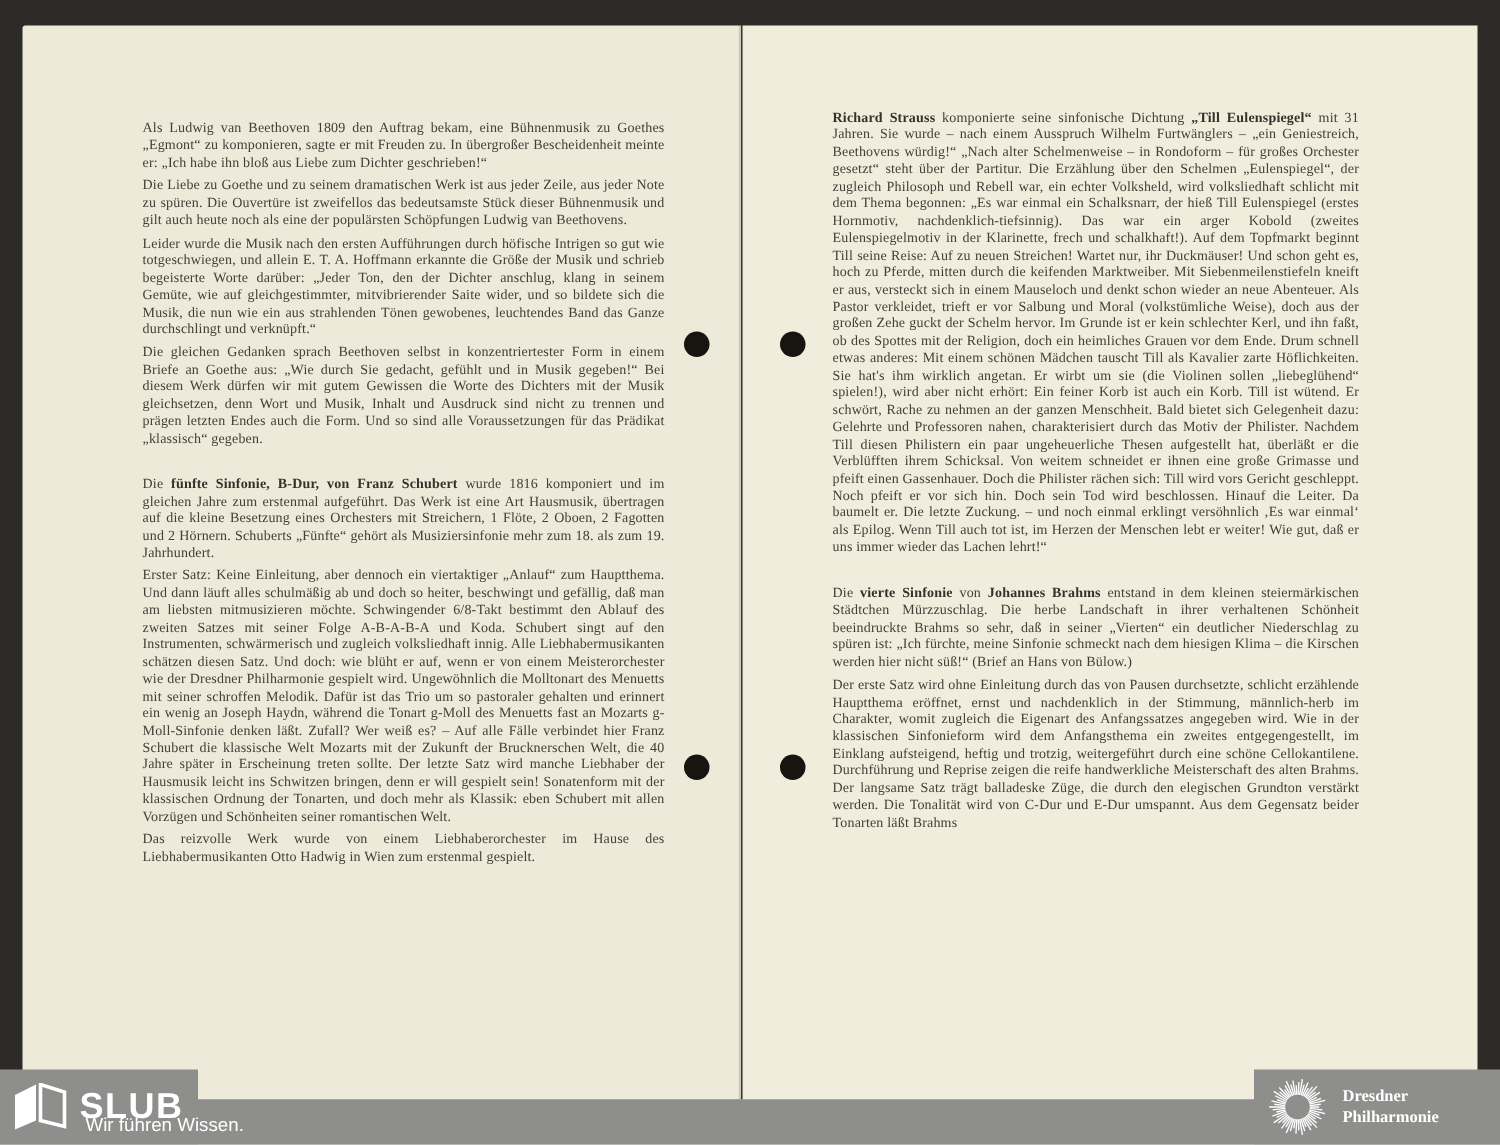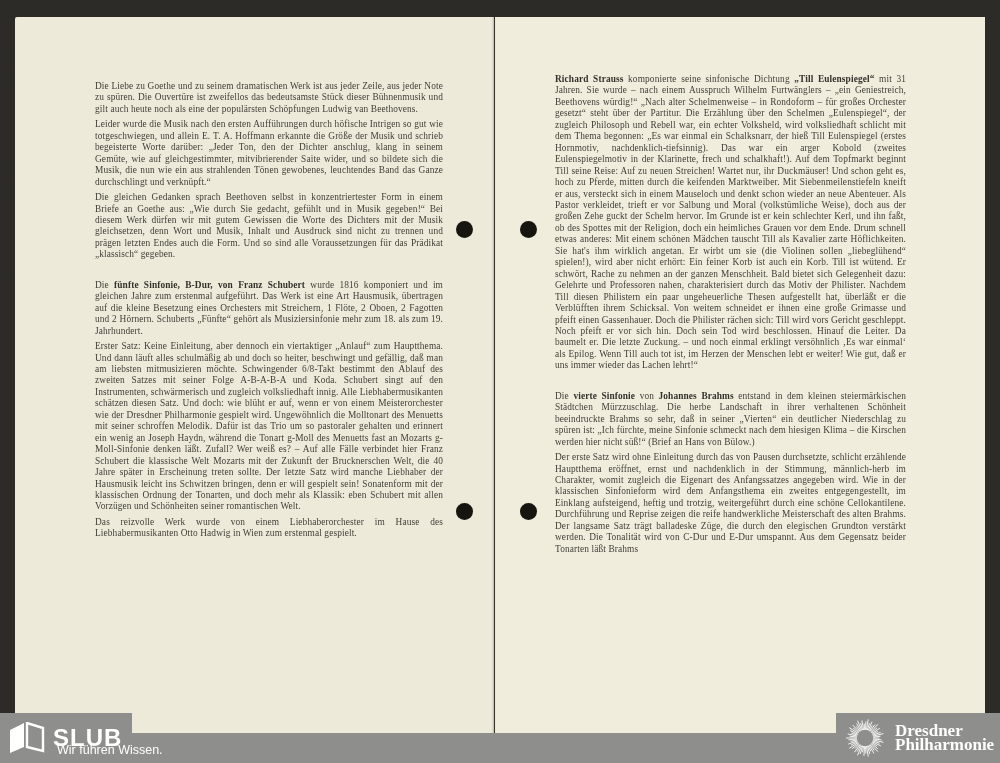--- a/index.html
+++ b/index.html
@@ -31,38 +31,39 @@
   .footer-bar{position:absolute;left:0;top:733px;width:1000px;height:30px;background:var(--footer_gray);}
   .logo-block{position:absolute;top:713px;height:50px;background:var(--footer_gray);display:flex;align-items:center;}
   .slub-block{left:0;width:132px;padding-left:9px;}
   .phil-block{left:836px;width:164px;padding-left:8px;}
   .slub-texts{margin-left:8px;display:flex;flex-direction:column;justify-content:center;}
   .slub-name{font-family:"Liberation Sans", sans-serif;font-weight:bold;font-size:24px;line-height:24px;
     color:var(--logo_white);letter-spacing:1px;}
   .slub-tagline{position:absolute;left:57px;top:743px;font-family:"Liberation Sans", sans-serif;font-weight:normal;
     font-size:12.5px;color:var(--logo_white);white-space:nowrap;}
   .phil-texts{margin-left:9px;font-family:"Liberation Serif", serif;font-weight:600;
-    font-size:17px;line-height:14.5px;color:var(--logo_white);}
+    font-size:11px;line-height:14.5px;color:var(--logo_white);}
   .book-icon,.burst-icon{flex:0 0 auto;display:block;}
 </style>
 </head>
 <body>
 
 <div class="backdrop"></div>
 
 <div class="spread">
   <div class="page page-left"></div>
   <div class="page page-right"></div>
   <div class="gutter"></div>
 </div>
 
 <div class="edge-wedge-left"></div>
 <div class="edge-wedge-right"></div>
 
 <div class="col col-left">
+    <p class="para"><span>Als Ludwig van Beethoven 1809 den Auftrag bekam, eine Bühnenmusik zu Goethes „Egmont“ zu komponieren, sagte er mit Freuden zu. In übergroßer Bescheidenheit meinte er: „Ich habe ihn bloß aus Liebe zum Dichter geschrieben!“</span></p>
     <p class="para"><span>Die Liebe zu Goethe und zu seinem dramatischen Werk ist aus jeder Zeile, aus jeder Note zu spüren. Die Ouvertüre ist zweifellos das bedeutsamste Stück dieser Bühnenmusik und gilt auch heute noch als eine der populärsten Schöpfungen Ludwig van Beethovens.</span></p>
     <p class="para"><span>Leider wurde die Musik nach den ersten Aufführungen durch höfische Intrigen so gut wie totgeschwiegen, und allein E. T. A. Hoffmann erkannte die Größe der Musik und schrieb begeisterte Worte darüber: „Jeder Ton, den der Dichter anschlug, klang in seinem Gemüte, wie auf gleichgestimmter, mitvibrierender Saite wider, und so bildete sich die Musik, die nun wie ein aus strahlenden Tönen gewobenes, leuchtendes Band das Ganze durchschlingt und verknüpft.“</span></p>
     <p class="para"><span>Die gleichen Gedanken sprach Beethoven selbst in konzentriertester Form in einem Briefe an Goethe aus: „Wie durch Sie gedacht, gefühlt und in Musik gegeben!“ Bei diesem Werk dürfen wir mit gutem Gewissen die Worte des Dichters mit der Musik gleichsetzen, denn Wort und Musik, Inhalt und Ausdruck sind nicht zu trennen und prägen letzten Endes auch die Form. Und so sind alle Voraussetzungen für das Prädikat „klassisch“ gegeben.</span></p>
     <p class="para gap"><span>Die </span><b>fünfte Sinfonie, B-Dur, von Franz Schubert</b><span> wurde 1816 komponiert und im gleichen Jahre zum erstenmal aufgeführt. Das Werk ist eine Art Hausmusik, übertragen auf die kleine Besetzung eines Orchesters mit Streichern, 1 Flöte, 2 Oboen, 2 Fagotten und 2 Hörnern. Schuberts „Fünfte“ gehört als Musiziersinfonie mehr zum 18. als zum 19. Jahrhundert.</span></p>
     <p class="para"><span>Erster Satz: Keine Einleitung, aber dennoch ein viertaktiger „Anlauf“ zum Hauptthema. Und dann läuft alles schulmäßig ab und doch so heiter, beschwingt und gefällig, daß man am liebsten mitmusizieren möchte. Schwingender 6/8-Takt bestimmt den Ablauf des zweiten Satzes mit seiner Folge A-B-A-B-A und Koda. Schubert singt auf den Instrumenten, schwärmerisch und zugleich volksliedhaft innig. Alle Liebhabermusikanten schätzen diesen Satz. Und doch: wie blüht er auf, wenn er von einem Meisterorchester wie der Dresdner Philharmonie gespielt wird. Ungewöhnlich die Molltonart des Menuetts mit seiner schroffen Melodik. Dafür ist das Trio um so pastoraler gehalten und erinnert ein wenig an Joseph Haydn, während die Tonart g-Moll des Menuetts fast an Mozarts g-Moll-Sinfonie denken läßt. Zufall? Wer weiß es? – Auf alle Fälle verbindet hier Franz Schubert die klassische Welt Mozarts mit der Zukunft der Brucknerschen Welt, die 40 Jahre später in Erscheinung treten sollte. Der letzte Satz wird manche Liebhaber der Hausmusik leicht ins Schwitzen bringen, denn er will gespielt sein! Sonatenform mit der klassischen Ordnung der Tonarten, und doch mehr als Klassik: eben Schubert mit allen Vorzügen und Schönheiten seiner romantischen Welt.</span></p>
     <p class="para"><span>Das reizvolle Werk wurde von einem Liebhaberorchester im Hause des Liebhabermusikanten Otto Hadwig in Wien zum erstenmal gespielt.</span></p>
   </div>
 <div class="col col-right">
     <p class="para"><b>Richard Strauss</b><span> komponierte seine sinfonische Dichtung </span><b>„Till Eulenspiegel“</b><span> mit 31 Jahren. Sie wurde – nach einem Ausspruch Wilhelm Furtwänglers – „ein Geniestreich, Beethovens würdig!“ „Nach alter Schelmenweise – in Rondoform – für großes Orchester gesetzt“ steht über der Partitur. Die Erzählung über den Schelmen „Eulenspiegel“, der zugleich Philosoph und Rebell war, ein echter Volksheld, wird volksliedhaft schlicht mit dem Thema begonnen: „Es war einmal ein Schalksnarr, der hieß Till Eulenspiegel (erstes Hornmotiv, nachdenklich-tiefsinnig). Das war ein arger Kobold (zweites Eulenspiegelmotiv in der Klarinette, frech und schalkhaft!). Auf dem Topfmarkt beginnt Till seine Reise: Auf zu neuen Streichen! Wartet nur, ihr Duckmäuser! Und schon geht es, hoch zu Pferde, mitten durch die keifenden Marktweiber. Mit Siebenmeilenstiefeln kneift er aus, versteckt sich in einem Mauseloch und denkt schon wieder an neue Abenteuer. Als Pastor verkleidet, trieft er vor Salbung und Moral (volkstümliche Weise), doch aus der großen Zehe guckt der Schelm hervor. Im Grunde ist er kein schlechter Kerl, und ihn faßt, ob des Spottes mit der Religion, doch ein heimliches Grauen vor dem Ende. Drum schnell etwas anderes: Mit einem schönen Mädchen tauscht Till als Kavalier zarte Höflichkeiten. Sie hat's ihm wirklich angetan. Er wirbt um sie (die Violinen sollen „liebeglühend“ spielen!), wird aber nicht erhört: Ein feiner Korb ist auch ein Korb. Till ist wütend. Er schwört, Rache zu nehmen an der ganzen Menschheit. Bald bietet sich Gelegenheit dazu: Gelehrte und Professoren nahen, charakterisiert durch das Motiv der Philister. Nachdem Till diesen Philistern ein paar ungeheuerliche Thesen aufgestellt hat, überläßt er die Verblüfften ihrem Schicksal. Von weitem schneidet er ihnen eine große Grimasse und pfeift einen Gassenhauer. Doch die Philister rächen sich: Till wird vors Gericht geschleppt. Noch pfeift er vor sich hin. Doch sein Tod wird beschlossen. Hinauf die Leiter. Da baumelt er. Die letzte Zuckung. – und noch einmal erklingt versöhnlich ‚Es war einmal‘ als Epilog. Wenn Till auch tot ist, im Herzen der Menschen lebt er weiter! Wie gut, daß er uns immer wieder das Lachen lehrt!“</span></p>
     <p class="para gap"><span>Die </span><b>vierte Sinfonie</b><span> von </span><b>Johannes Brahms</b><span> entstand in dem kleinen steiermärkischen Städtchen Mürzzuschlag. Die herbe Landschaft in ihrer verhaltenen Schönheit beeindruckte Brahms so sehr, daß in seiner „Vierten“ ein deutlicher Niederschlag zu spüren ist: „Ich fürchte, meine Sinfonie schmeckt nach dem hiesigen Klima – die Kirschen werden hier nicht süß!“ (Brief an Hans von Bülow.)</span></p>

